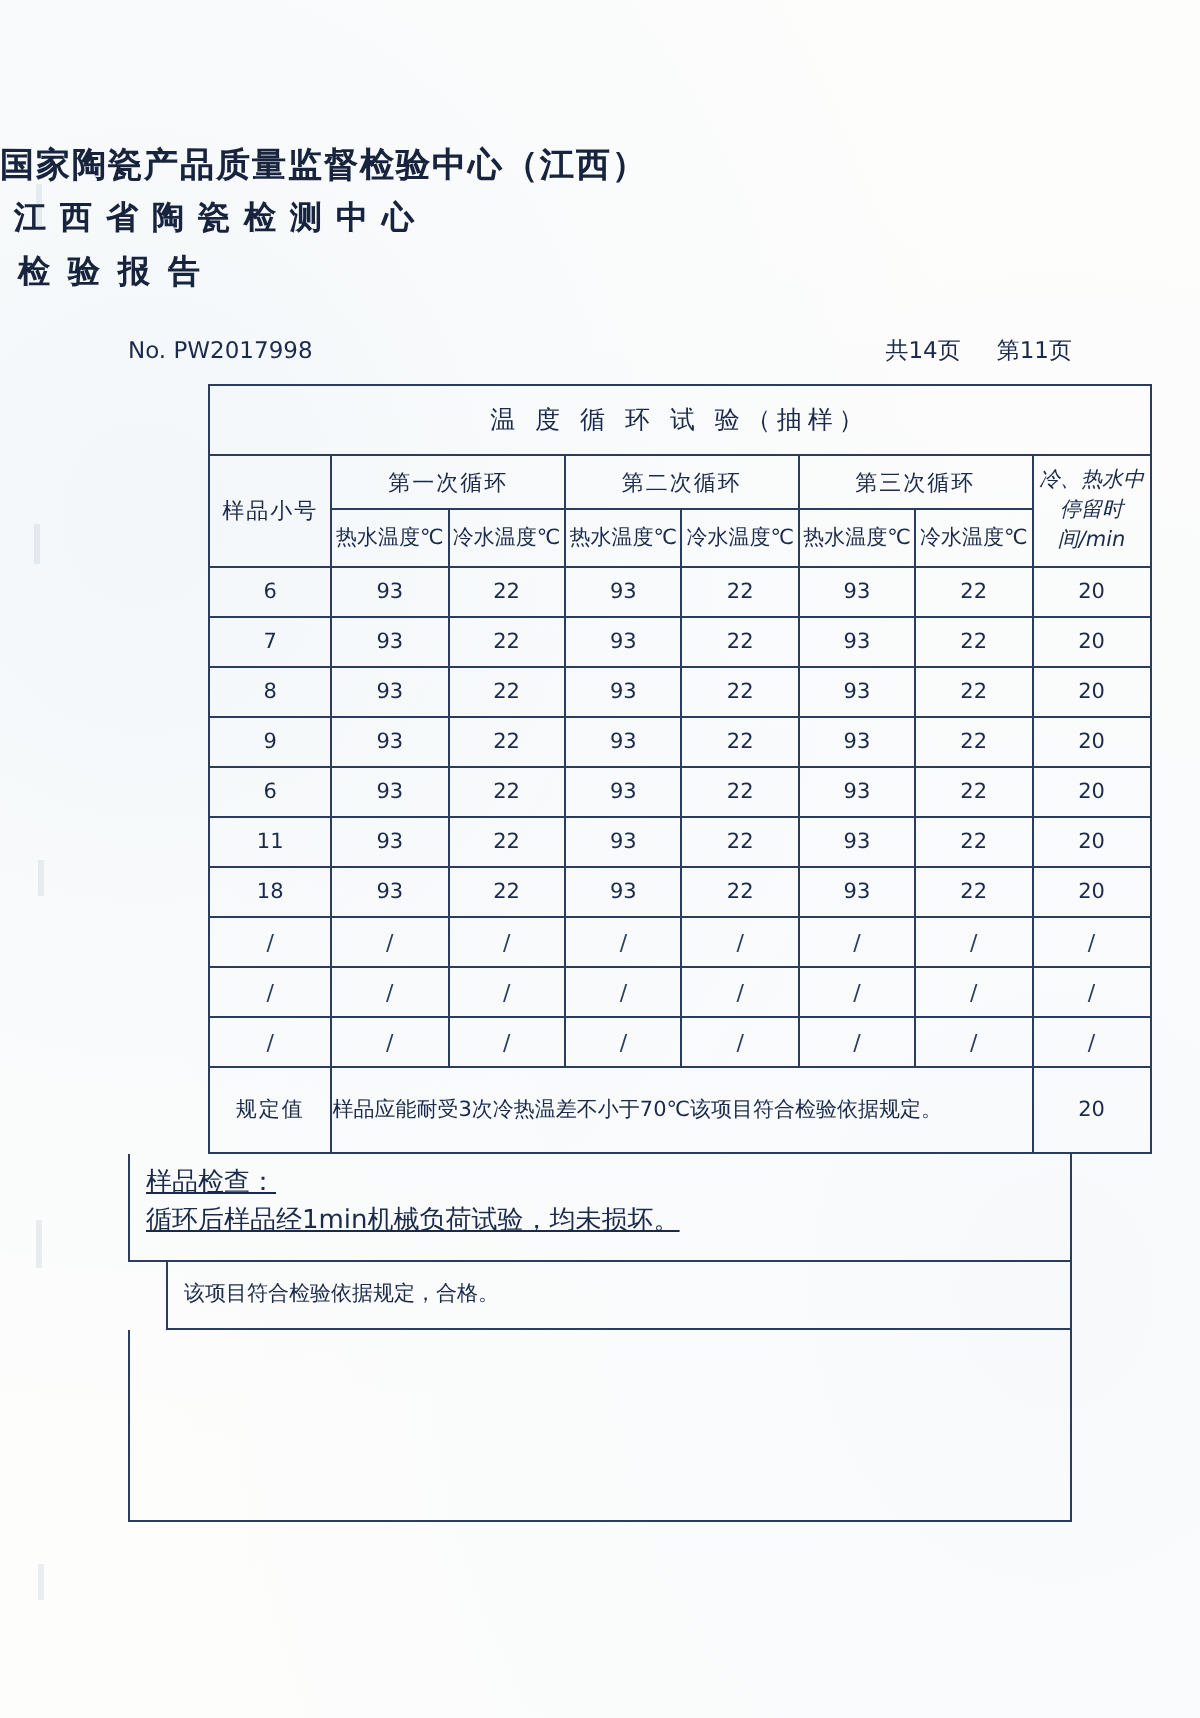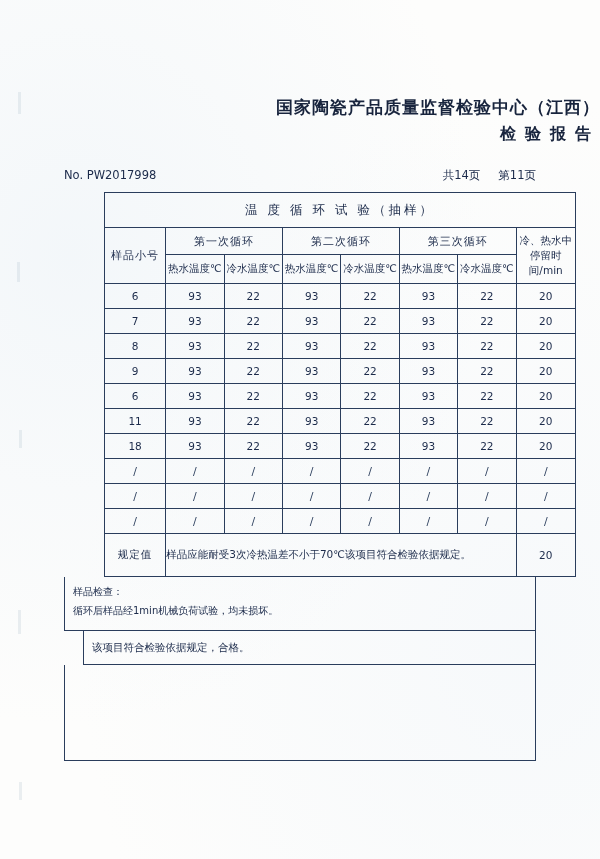--- a/index.html
+++ b/index.html
@@ -30,22 +30,22 @@
   }
   .sm1 { left: 18px; top: 92px; width: 3px; height: 22px; }
   .sm2 { left: 17px; top: 262px; width: 3px; height: 20px; }
   .sm3 { left: 19px; top: 430px; width: 3px; height: 18px; }
   .sm4 { left: 18px; top: 610px; width: 3px; height: 24px; }
   .sm5 { left: 19px; top: 782px; width: 3px; height: 18px; }
 
   .header {
     position: absolute;
     left: 0; right: 0;
-    top: 94px;
-    text-align: right;
+    top: 70px;
+    text-align: left;
   }
   .title-main {
     font-family: "DejaVu Serif", "Liberation Serif", serif;
     font-weight: bold;
     font-size: 17px;
     letter-spacing: 1px;
     color: #18243d;
     line-height: 26px;
   }
   .title-sub {
@@ -58,21 +58,20 @@
     padding-left: 7px;
   }
   .title-third {
     font-family: "DejaVu Serif", "Liberation Serif", serif;
     font-weight: bold;
     font-size: 16px;
     letter-spacing: 9px;
     color: #18243d;
     line-height: 28px;
     padding-left: 9px;
-    margin-left: 20px;
   }
 
   .meta-row {
     position: absolute;
     top: 168px;
     left: 64px;
     right: 64px;
     display: flex;
     justify-content: space-between;
     align-items: baseline;
@@ -122,20 +121,21 @@
     height: 28px;
     font-size: 10.5px;
   }
   .sample-col {
     font-size: 11px;
     letter-spacing: 1px;
   }
   .dwell-col {
     font-size: 10.5px;
     line-height: 15px;
+    font-style: italic;
   }
   .data-row td {
     height: 24px;
     font-size: 10.5px;
   }
   .blank-row td {
     height: 24px;
     font-size: 11px;
     color: #2a3d5c;
   }
@@ -146,26 +146,27 @@
   .spec-label {
     letter-spacing: 1px;
   }
   .spec-text {
     text-align: left !important;
     padding-left: 8px;
   }
   .notes-block {
     border: 1px solid #2a3d5c;
     border-top: none;
-    font-size: 10px;
+    font-size: 13px;
     color: #1b2a4a;
     line-height: 19px;
     padding: 5px 8px 8px 8px;
     min-height: 54px;
     box-sizing: border-box;
+    text-decoration: underline;
   }
   .notes-block2 {
     border: 1px solid #2a3d5c;
     border-top: none;
     font-size: 10.5px;
     color: #1b2a4a;
     line-height: 19px;
     padding: 7px 8px;
     box-sizing: border-box;
     min-height: 34px;
@@ -185,20 +186,21 @@
 <div class="page">
 
   <div class="scan-mark sm1"></div>
   <div class="scan-mark sm2"></div>
   <div class="scan-mark sm3"></div>
   <div class="scan-mark sm4"></div>
   <div class="scan-mark sm5"></div>
 
   <div class="header">
     <div class="title-main">国家陶瓷产品质量监督检验中心（江西）</div>
+    <div class="title-sub">江西省陶瓷检测中心</div>
     <div class="title-third">检验报告</div>
   </div>
 
   <div class="meta-row">
     <span>No. PW2017998</span>
     <span class="meta-right">
       <span>共14页</span>
       <span>第11页</span>
     </span>
   </div>

